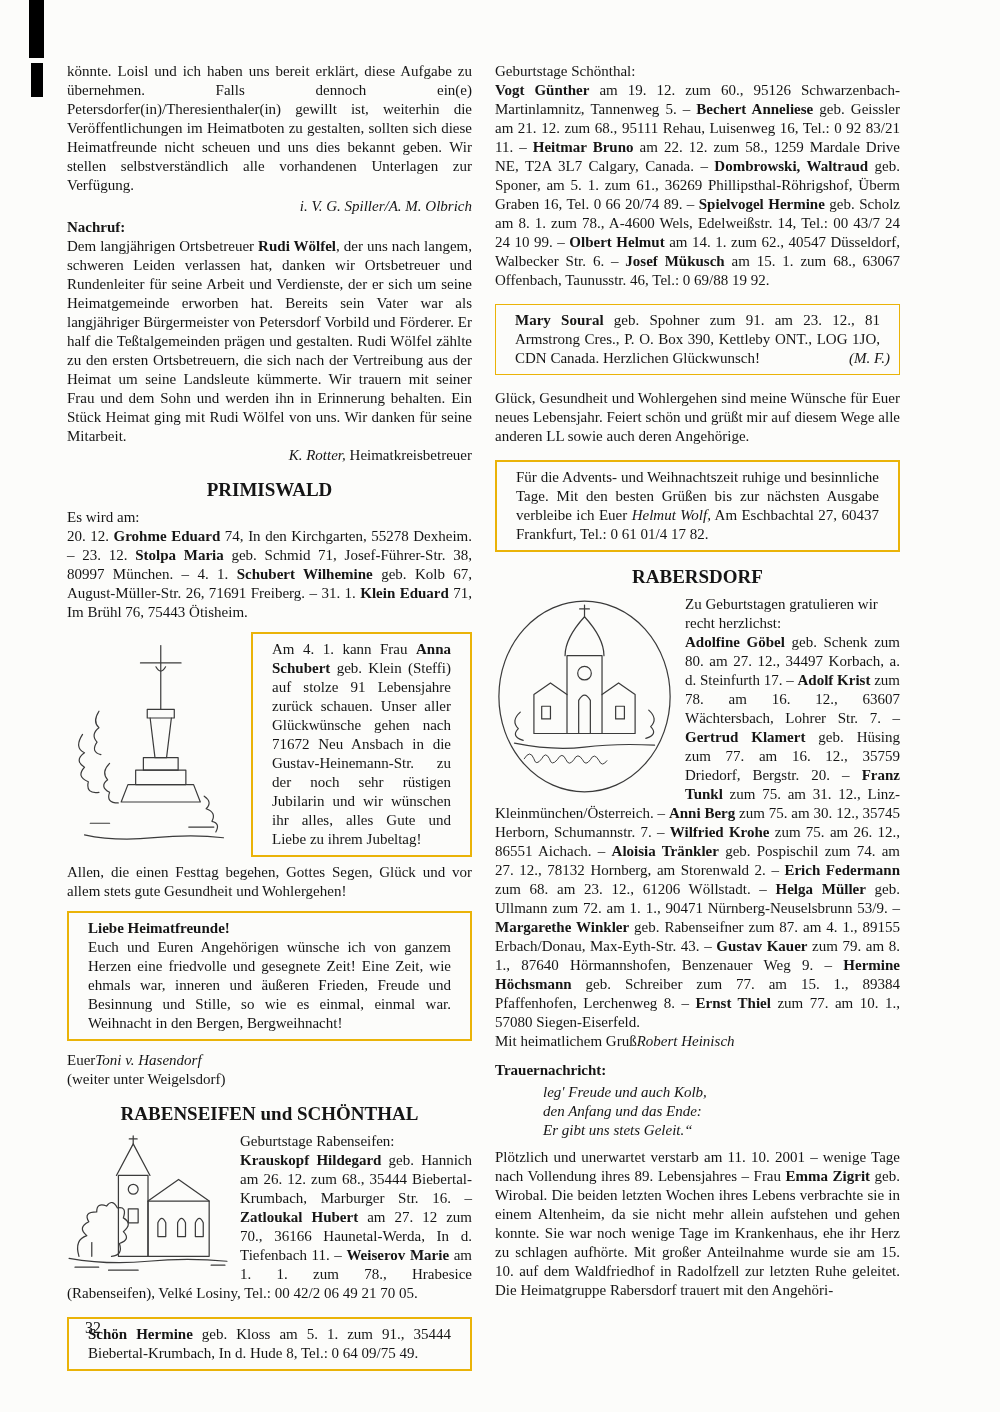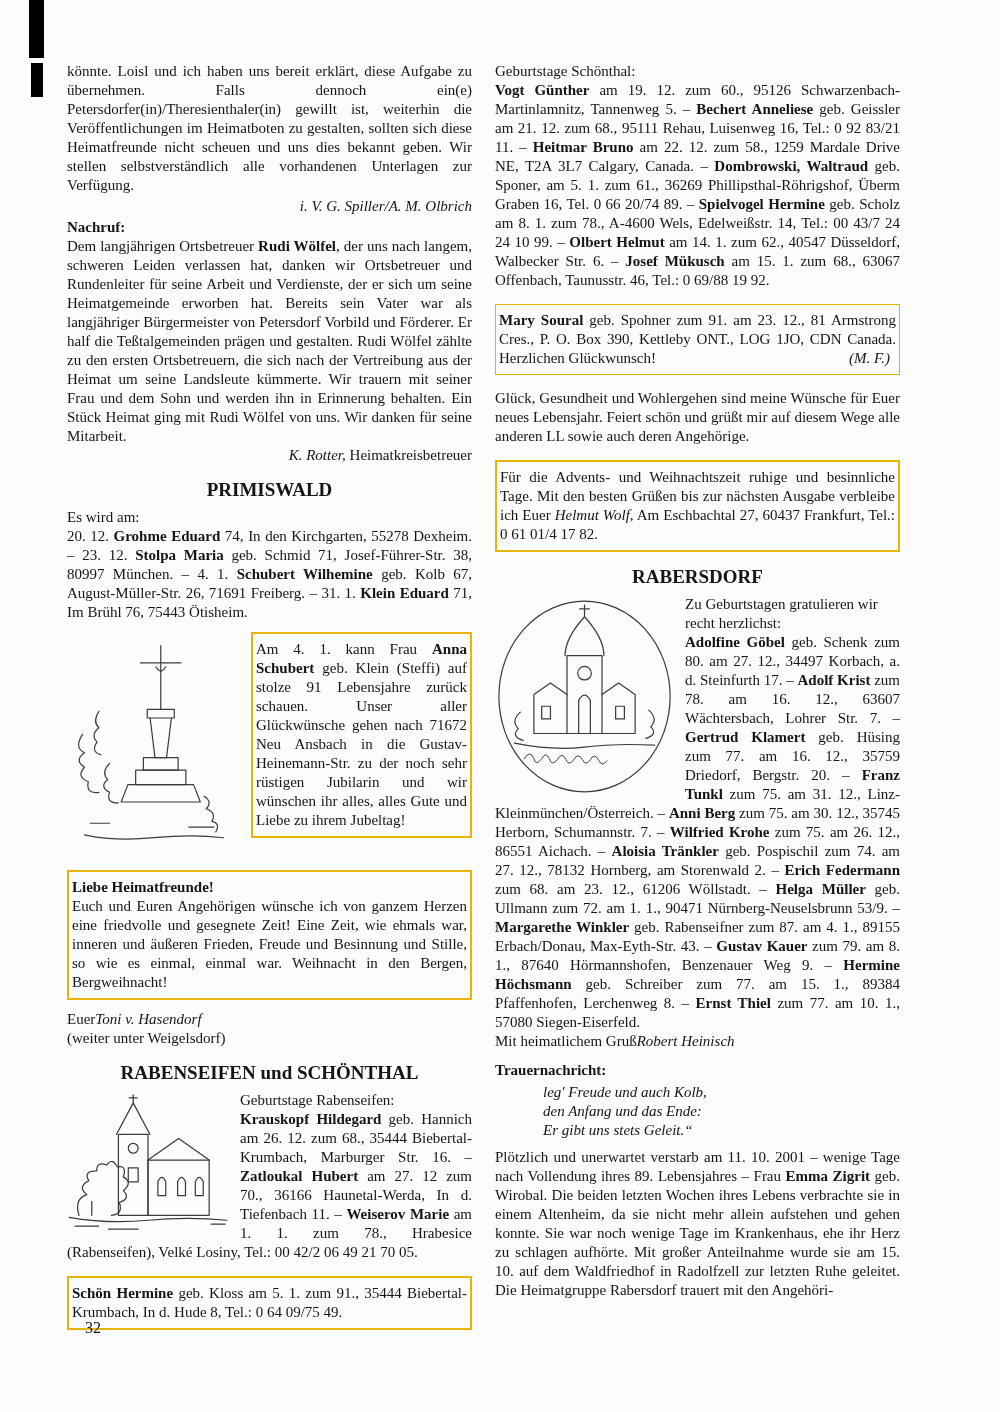--- a/index.html
+++ b/index.html
@@ -13,21 +13,21 @@
   .scan-mark { position:absolute; background:#000; }
   .mark1 { left:29px; top:0; width:15px; height:58px; }
   .mark2 { left:31px; top:63px; width:12px; height:34px; }
   .page { position:absolute; left:67px; top:62px; width:833px; }
   .columns { display:flex; gap:23px; }
   .col { width:405px; }
   p.just { text-align:justify; }
   .sig { text-align:right; }
   .bold { font-weight:bold; }
   .head { text-align:center; font-weight:bold; margin:15px 0 9px; font-size:19px; }
-  .box { border:2px solid #eab308; padding:6px 3px; }
+  .box { border:2px solid #eab308; padding:6px 19px; }
   .box-heavy { border-width:1.6px; }
   .figure-block { display:flow-root; }
   .float-img { float:left; margin:2px 10px 2px 0; }
   .bfc { overflow:hidden; }
   .row-between { display:flex; justify-content:flex-start; }
   .poem { margin:3px 0 8px 48px; font-style:italic; }
   .mb2 { margin-bottom:2px; } .mb6 { margin-bottom:6px; }
   .mb10 { margin-bottom:10px; } .mb14 { margin-bottom:14px; }
   .mt10 { margin-top:10px; } .mt14 { margin-top:14px; }
   .page-number { position:absolute; left:85px; top:1318px; font-size:16px; }
@@ -69,20 +69,21 @@
           <path d="M18 208 q32 7 72 3 t72 0"></path>
           <path d="M16 104 q-9 14 2 19 q-11 8 0 15 q-9 10 4 15 q-3 13 11 11"></path>
           <path d="M33 80 q-7 11 0 17 q-9 7 -2 15 q-7 10 4 13"></path>
           <path d="M44 134 q-9 9 -2 17 q-9 7 2 13 q-4 11 9 11"></path>
           <path d="M142 168 q9 6 2 13 q11 4 6 13 q9 2 4 11"></path>
           <path d="M24 196 h20 M126 200 h26"></path>
         </svg>
         <div class="box bfc">
           <p class="just"><span>Am 4. 1. kann Frau </span><span style="font-weight: bold;">Anna Schubert</span><span> geb. Klein (Steffi) auf stolze 91 Lebensjahre zurück schauen. Unser aller Glückwünsche gehen nach 71672 Neu Ansbach in die Gustav-Heinemann-Str. zu der noch sehr rüstigen Jubilarin und wir wünschen ihr alles, alles Gute und Liebe zu ihrem Jubeltag!</span></p>
         </div>
+        <p class="just" style="margin-top:6px;">Allen, die einen Festtag begehen, Gottes Segen, Glück und vor allem stets gute Gesundheit und Wohlergehen!</p>
       </div>
 
       <div class="box mt10 mb10">
         <p class="bold">Liebe Heimatfreunde!</p>
         <p class="just">Euch und Euren Angehörigen wünsche ich von ganzem Herzen eine friedvolle und gesegnete Zeit! Eine Zeit, wie ehmals war, inneren und äußeren Frieden, Freude und Besinnung und Stille, so wie es einmal, einmal war. Weihnacht in den Bergen, Bergweihnacht!</p>
       </div>
 
       <div class="row-between mt10">
         <span>Euer</span>
         <span><span style="font-style: italic;">Toni v. Hasendorf</span></span>

